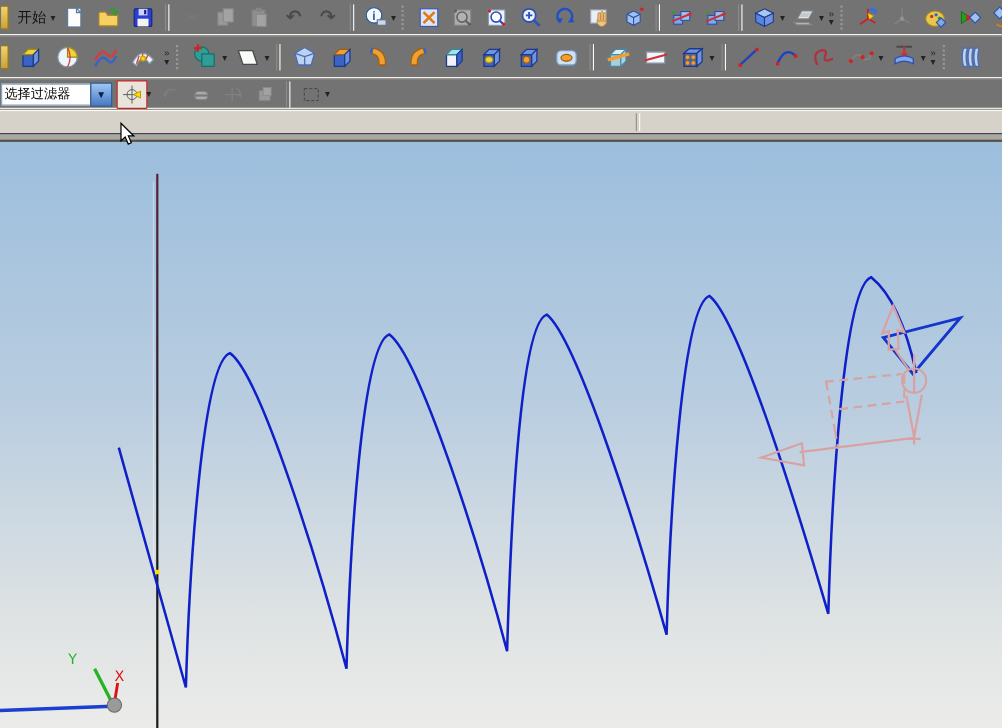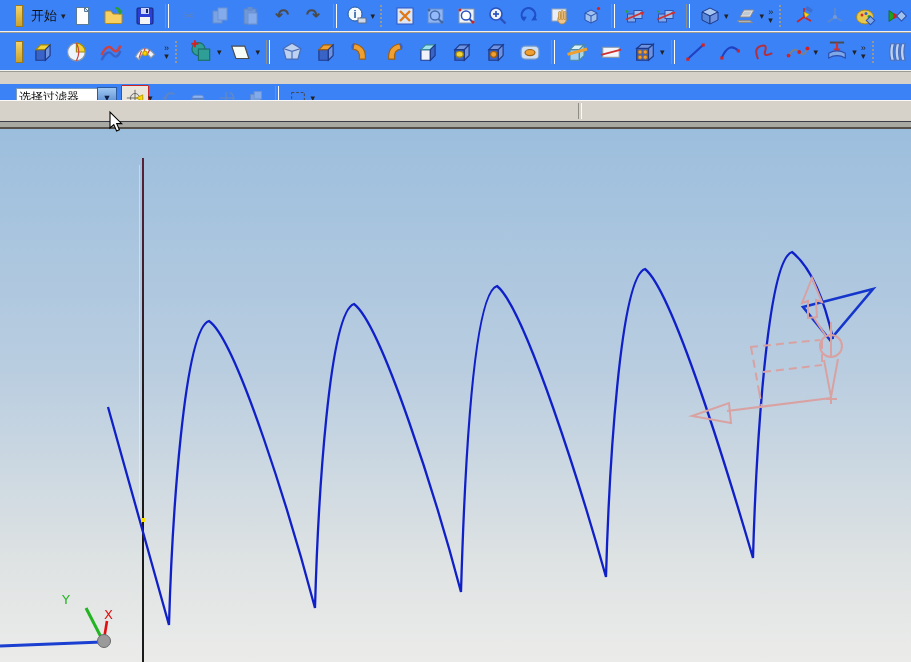--- a/index.html
+++ b/index.html
@@ -1,25 +1,25 @@
 <!DOCTYPE html>
 <html><head>
 <meta charset="utf-8">
 <style>
   html,body{margin:0;padding:0;}
   body{width:911px;height:662px;position:relative;overflow:hidden;
        font-family:"Liberation Sans","DejaVu Sans",sans-serif;
        background:#d6d2ca;-webkit-font-smoothing:antialiased;}
   
-  .tbrow{position:absolute;left:0;width:911px;background:#3b82f6;
-         display:flex;align-items:center;gap:1px;padding-left:16px;box-sizing:border-box;
+  .tbrow{position:absolute;left:0;width:911px;background:#737373;
+         display:flex;align-items:center;gap:1px;padding-left:1px;box-sizing:border-box;
          border-bottom:1px solid #9b9b93;box-shadow:inset 0 -1px 0 #f4f2ee;}
   #row1{top:0;height:33px;}
   #row2{top:33px;height:39px;}
-  #row3{top:72px;height:28px;margin-top:12px;}
+  #row3{top:72px;height:28px;}
   .tb-btn{display:inline-flex;align-items:center;justify-content:center;
           width:28px;height:26px;border:1px solid transparent;border-radius:1px;flex:0 0 auto;}
   #row2 .tb-btn{width:31px;height:32px;}
   #row3 .tb-btn{width:26px;height:24px;}
   .tb-btn.disabled svg{filter:grayscale(1) opacity(.45);}
   .tb-btn.active{border:1px solid #cc2222;background:#e9e5dd;}
   .label-btn{width:auto;padding:0 4px;font-size:13px;color:#111;white-space:nowrap;}
   .dd{font-size:9px;color:#222;margin-left:-2px;margin-right:1px;flex:0 0 auto;align-self:center;}
   .ovf{display:inline-flex;flex-direction:column;align-items:center;font-size:9px;
        color:#222;line-height:8px;margin:0 2px;flex:0 0 auto;}

